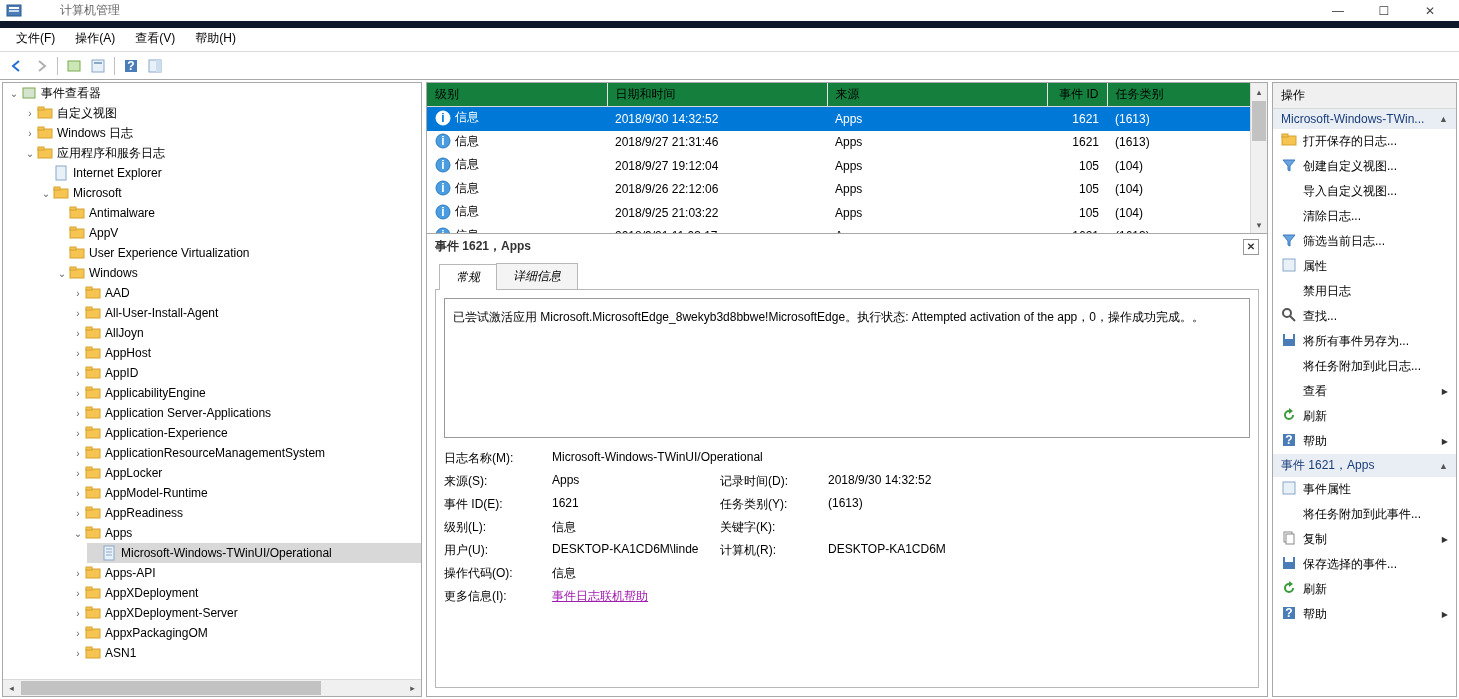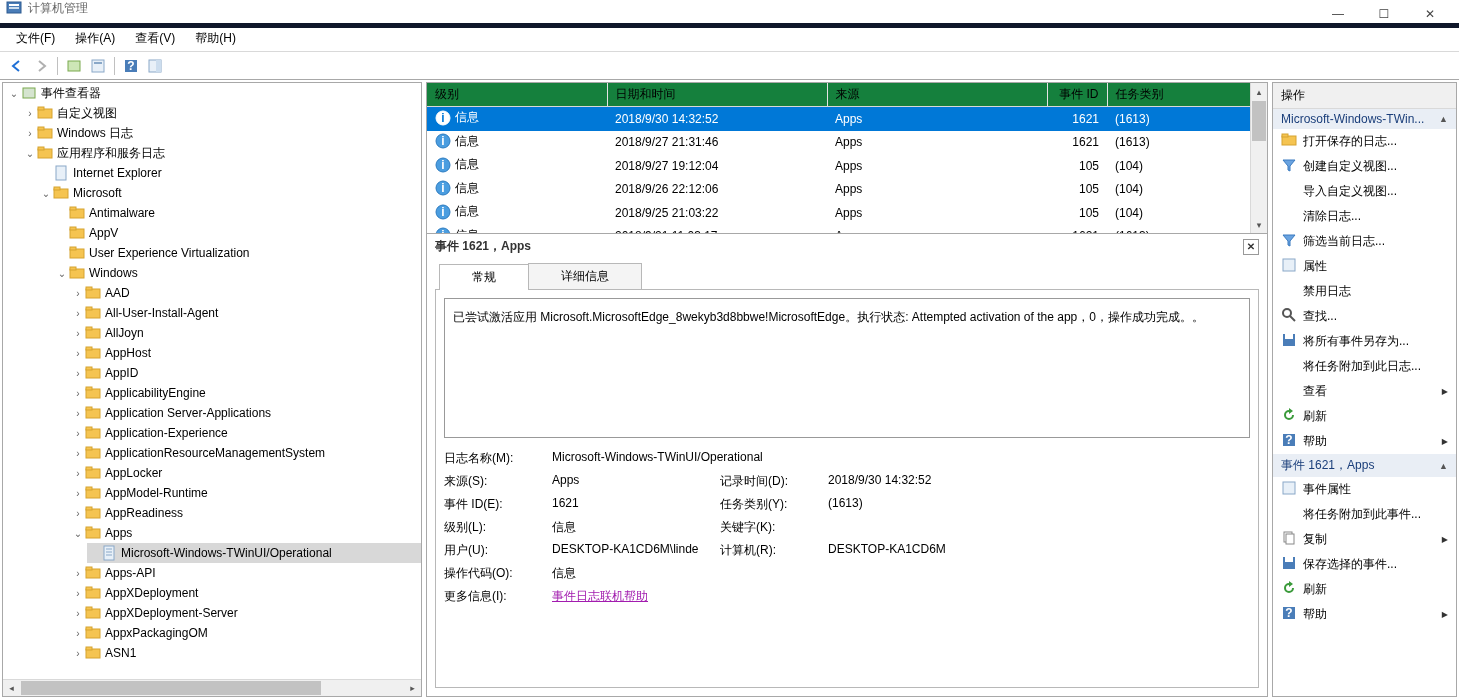--- a/index.html
+++ b/index.html
@@ -1,17 +1,17 @@
 <!DOCTYPE html>
 <html><head>
 <meta charset="utf-8">
 <style>
 * { box-sizing: border-box; font-family: "Microsoft YaHei", "Segoe UI", Tahoma, sans-serif; font-size: 12px; }
 body { margin: 0; background: #fff; overflow: hidden; }
-.titlebar { height: 28px; display: flex; align-items: flex-start; padding: 0 6px; background: #fff; border-bottom: 5px solid #0f172a; }
+.titlebar { height: 28px; display: flex; align-items: center; padding: 0 6px; background: #fff; border-bottom: 7px solid #0f172a; gap: 32px; }
 .titlebar-icon { width: 16px; height: 16px; margin-right: 6px; }
 .titlebar-text { flex: 1; color: #666; }
 .win-controls { display: flex; }
 .win-btn { width: 46px; height: 28px; display: flex; align-items: center; justify-content: center; color: #444; }
 .menubar { height: 24px; display: flex; align-items: flex-start; padding: 0 6px; border-bottom: 1px solid #d9d9d9;}
 .menu-item { padding: 2px 10px; }
 .toolbar { height: 28px; display: flex; align-items: center; padding: 0 6px; gap: 2px; border-bottom: 1px solid #a8a8a8;}
 .tb-btn { width: 22px; height: 22px; display: flex; align-items: center; justify-content: center; border: 1px solid transparent;}
 .tb-sep { width:1px; height:18px; background:#c0c0c0; margin:0 3px;}
 .main { display: flex; height: calc(699px - 28px - 24px - 28px); }
@@ -32,21 +32,21 @@
 .events-table th { text-align:left; font-weight:normal; padding:3px 8px; background:#15803d; border-right:1px solid #e4e4e4; border-bottom:1px solid #d9d9d9; height:22px;}
 .events-table td { padding:2px 8px; height:20px; white-space:nowrap;}
 .events-table tr.selected td { background:#0078d7; color:#fff;}
 .evt-scroll { position:absolute; right:0; top:0; bottom:0; width:17px; background:#f0f0f0; border-left:1px solid #d9d9d9;}
 .evt-scroll-thumb { position:absolute; left:1px; right:1px; top:18px; height:40px; background:#c2c2c2;}
 .evt-scroll-btn { position:absolute; left:0; right:0; height:17px; display:flex; align-items:center; justify-content:center; color:#555; font-size:9px;}
 .detail { flex:1; border-top:1px solid #a8a8a8; display:flex; flex-direction:column; overflow:hidden;}
 .detail-header { display:flex; align-items:center; padding:4px 8px; font-weight:bold; color:#333;}
 .detail-close { width:16px; height:16px; border:1px solid #999; display:flex; align-items:center; justify-content:center; font-size:10px;}
 .tabs { display:flex; padding:4px 8px 0 12px;}
-.tab { padding:4px 32px; border:1px solid #b8b8b8; border-bottom:none; background:#f4f4f4; margin-right:-1px; position:relative;}
+.tab { padding:4px 16px; border:1px solid #b8b8b8; border-bottom:none; background:#f4f4f4; margin-right:-1px; position:relative;font-style:italic;}
 .tab.active { background:#fff; z-index:2; top:1px;}
 .tab-content { flex:1; margin:0 8px 8px 8px; border:1px solid #b8b8b8; padding:8px; overflow:auto;}
 .msg-box { border:1px solid #999; padding:8px; height:140px; margin-bottom:12px; overflow:auto; line-height:1.7;}
 .props { display:grid; grid-template-columns: 100px 160px 100px 160px; row-gap:6px; column-gap:8px;}
 .props .link { color:#a21caf; text-decoration:underline;}
 .actions-header { background:#f0f0f0; padding:4px 8px; border-bottom:1px solid #d9d9d9; font-weight:normal;}
 .actions-section-title { background:#e9eef5; padding:3px 8px; color:#1a3e7a; display:flex; align-items:center; white-space:nowrap; overflow:hidden;}
 .actions-section-title .arrow { margin-left:auto; font-size:9px; color:#555;}
 .action-item { display:flex; align-items:center; padding:3px 8px; gap:6px; white-space:nowrap;}
 .action-item .arrow { margin-left:auto; font-size:8px; color:#333;}

